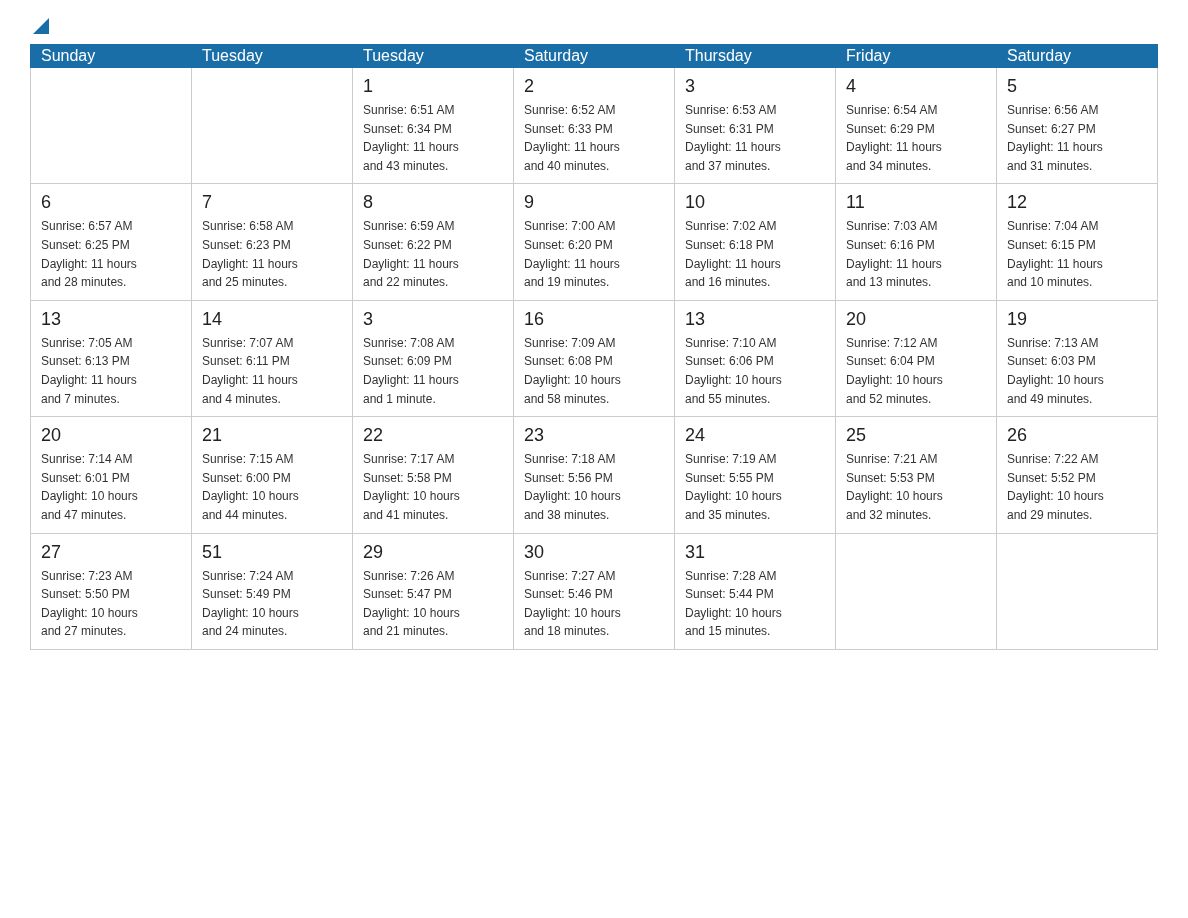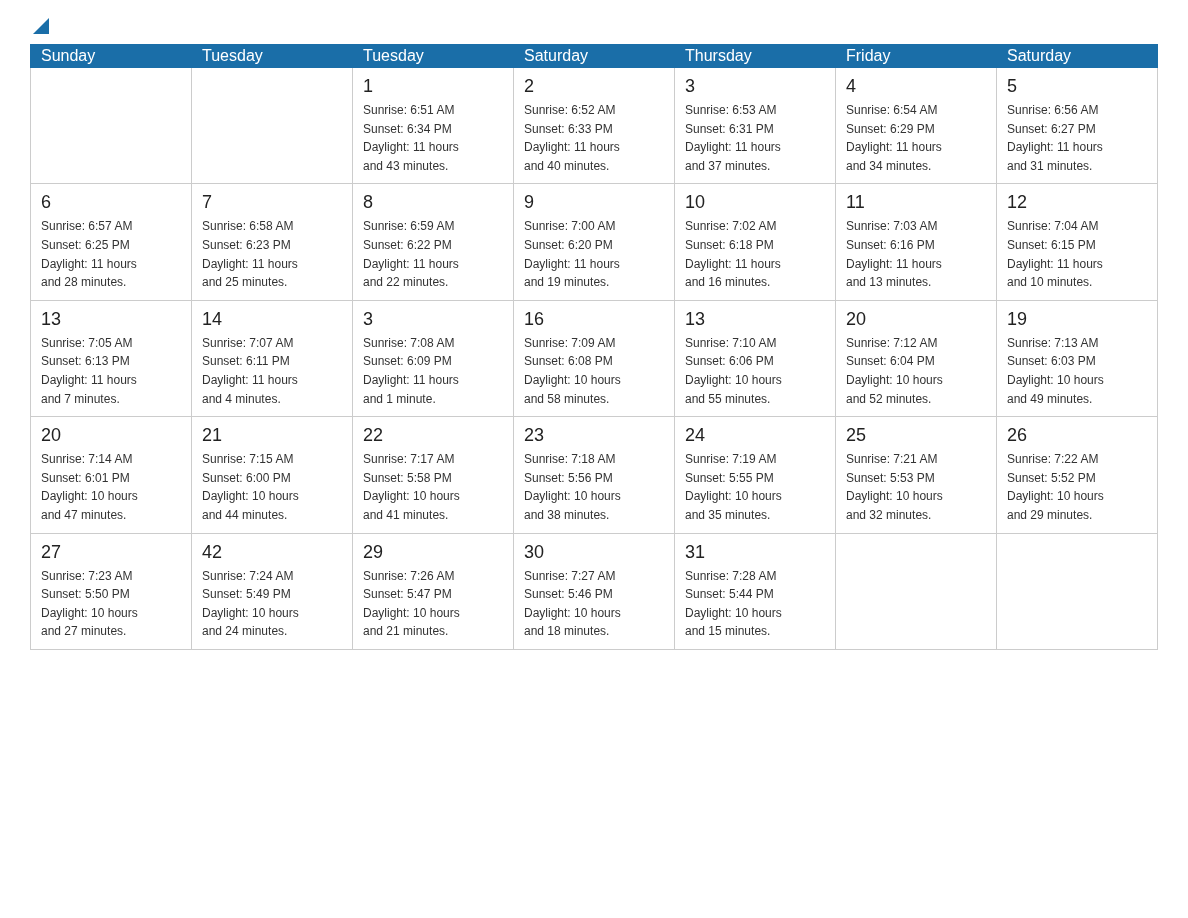--- a/index.html
+++ b/index.html
@@ -232,21 +232,21 @@
           <div class="day-number">26</div>
           <div class="day-info">Sunrise: 7:22 AM<br>Sunset: 5:52 PM<br>Daylight: 10 hours<br>and 29 minutes.</div>
         </td>
       </tr>
       <tr>
         <td>
           <div class="day-number">27</div>
           <div class="day-info">Sunrise: 7:23 AM<br>Sunset: 5:50 PM<br>Daylight: 10 hours<br>and 27 minutes.</div>
         </td>
         <td>
-          <div class="day-number">42</div>
+          <div class="day-number">51</div>
           <div class="day-info">Sunrise: 7:24 AM<br>Sunset: 5:49 PM<br>Daylight: 10 hours<br>and 24 minutes.</div>
         </td>
         <td>
           <div class="day-number">29</div>
           <div class="day-info">Sunrise: 7:26 AM<br>Sunset: 5:47 PM<br>Daylight: 10 hours<br>and 21 minutes.</div>
         </td>
         <td>
           <div class="day-number">30</div>
           <div class="day-info">Sunrise: 7:27 AM<br>Sunset: 5:46 PM<br>Daylight: 10 hours<br>and 18 minutes.</div>
         </td>

